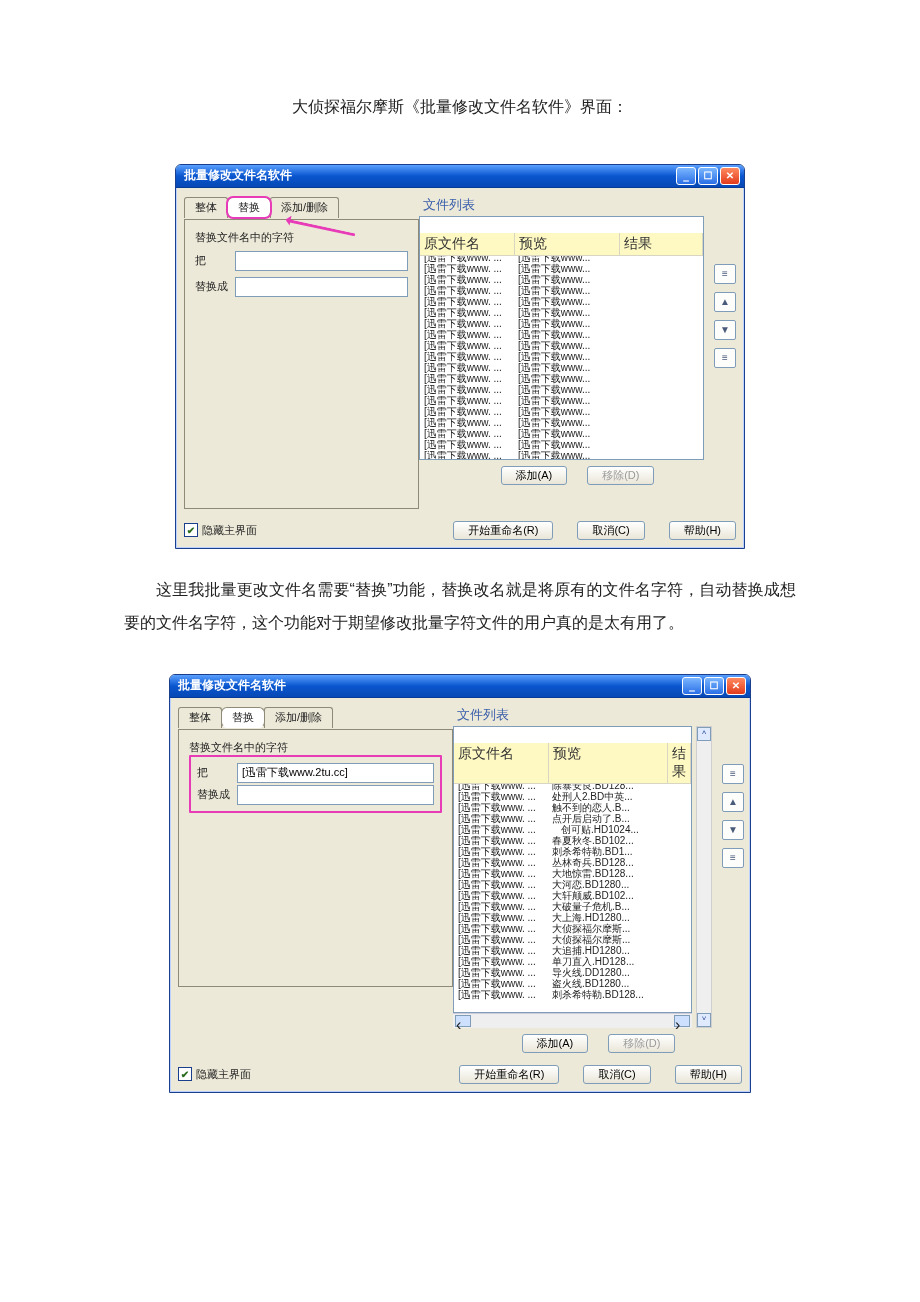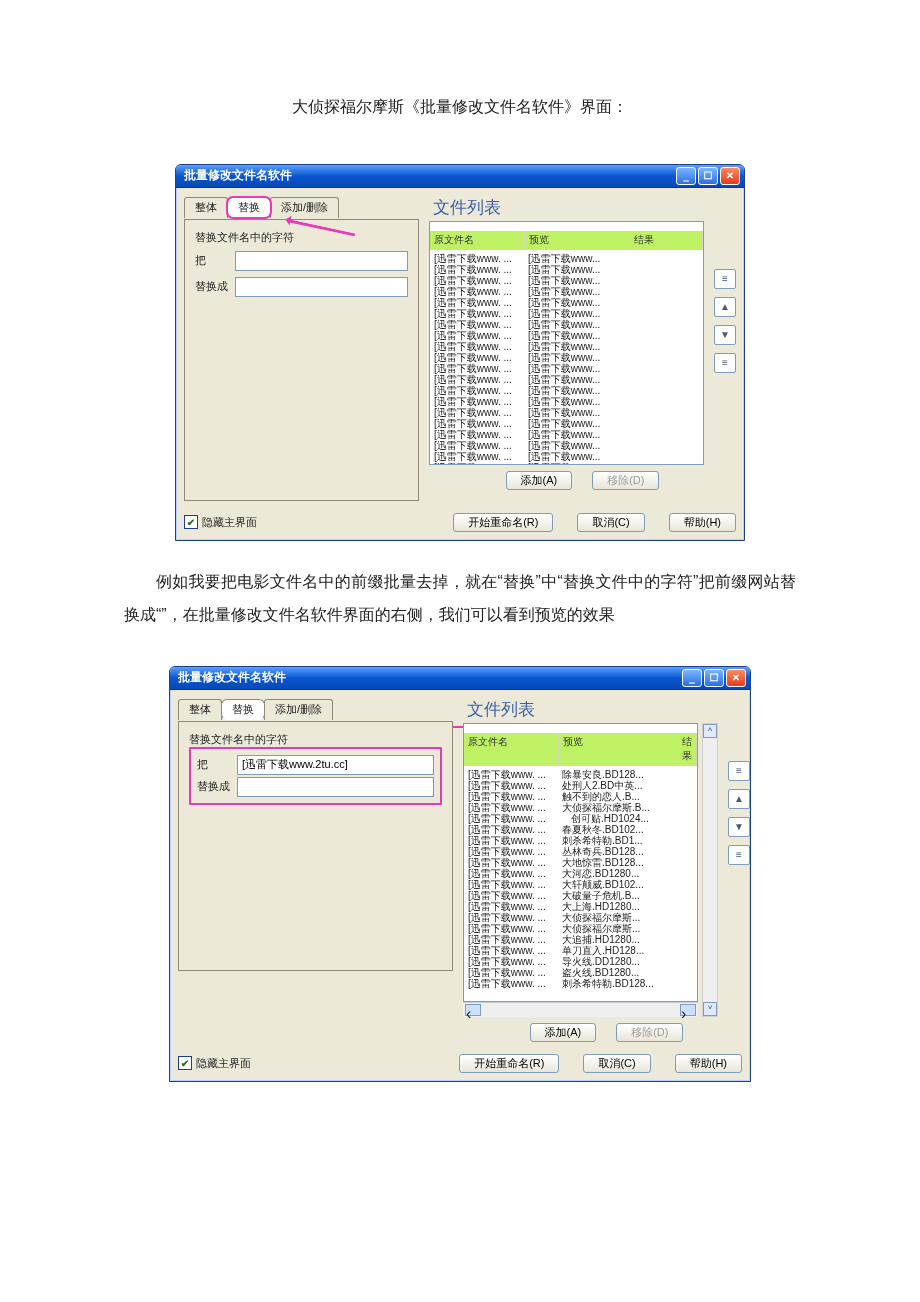--- a/index.html
+++ b/index.html
@@ -45,32 +45,32 @@
   .titlebar .title{flex:1;}
   .win-btns{display:flex;gap:2px;}
   .win-btn{
     width:18px;height:16px;border:1px solid #fff;border-radius:3px;
     background:linear-gradient(#7ab6ff,#2a6fe6);
     display:flex;align-items:center;justify-content:center;
     color:#fff;font-size:10px;font-weight:bold;
   }
   .win-btn.close{background:linear-gradient(#ff8a60,#e23b1c);}
   
-  .win-body{display:flex;gap:10px;padding:8px 8px 8px 8px;}
+  .win-body{display:flex;padding:8px 8px 8px 8px;}
   
   .tabs{display:flex;font-size:11px;margin-bottom:2px;}
   .tab{
     padding:2px 10px;border:1px solid #8e8a77;border-bottom:none;
     background:var(--panel);border-radius:3px 3px 0 0;
     position:relative;top:1px;margin-right:-1px;
   }
   .tab.active{background:#fff;border-bottom:1px solid #fff;z-index:2;border-radius:6px;}
   .tab-panel{
     border:1px solid #8e8a77;background:var(--panel);
-    padding:10px 10px 12px;font-size:11px;position:relative;
+    padding:10px 10px 20px;font-size:11px;position:relative;
   }
   .left-col{width:235px;flex:0 0 235px;}
   .right-col{flex:1;position:relative;}
   .field-row{display:flex;align-items:center;margin:6px 0;}
   .field-row label{width:40px;color:#222;}
   .tbox{
     flex:1;height:18px;border:1px solid #7f9db9;background:#fff;
     font-size:11px;padding:0 4px;
   }
   
@@ -81,29 +81,29 @@
   .arrow1{left:100px;top:6px;transform:rotate(12deg);}
   .arrow1::before{content:"";position:absolute;inset:0;
     border-top:3px solid var(--magenta);border-radius:0 0 0 40px;}
   .arrow1::after{content:"";position:absolute;left:-6px;top:-4px;
     border:5px solid transparent;border-right-color:var(--magenta);}
   
   .hl-inputs{border:2px solid var(--magenta);padding:4px 6px;border-radius:1px;}
   
   .connector{position:absolute;height:2px;background:var(--magenta);}
   
-  .group-title{color:var(--accent);font-size:17px;margin:0 0 2px 4px;}
+  .group-title{color:var(--accent);font-size:13px;margin:0 0 2px 4px;}
   .file-wrap{display:flex;gap:4px;}
   .filelist{
     flex:1;border:1px solid #7f9db9;background:#fff;font-size:10px;
     height:242px;overflow:hidden;position:relative;
   }
   .small .filelist{height:210px;}
-  .fl-head{display:flex;background:#bef264;border-bottom:1px solid #d9d5c3;
-    font-size:10px;color:#333;position:sticky;top:9px;}
+  .fl-head{display:flex;background:#fef9c3;border-bottom:1px solid #d9d5c3;
+    font-size:14px;color:#333;position:sticky;top:16px;}
   .fl-head span{padding:2px 4px;border-right:1px solid #d9d5c3;}
   .c-name{width:86px;}
   .c-prev{width:96px;}
   .c-res{flex:1;}
   .fl-body{line-height:11px;padding:12px 0;}
   .fl-row{display:flex;color:#222;white-space:nowrap;}
   .fl-row span{padding:0 4px;overflow:hidden;text-overflow:clip;}
   .hscroll{height:14px;background:#efefef;border-top:1px solid #ccd;
     display:flex;align-items:center;justify-content:space-between;
     padding:0 2px;}
@@ -313,21 +313,21 @@
       </div>
       <div class="footer-btns">
         <button class="btn">开始重命名(R)</button>
         <button class="btn">取消(C)</button>
         <button class="btn">帮助(H)</button>
       </div>
     </div>
   </div>
 
   <div class="para-block">
-    <p class="para indent">例如我要把电影文件名中的前缀批量去掉，就在“替换”中“替换文件中的字符”把前缀网站替换成“”，在批量修改文件名软件界面的右侧，我们可以看到预览的效果</p>
+    <p class="para indent">这里我批量更改文件名需要“替换”功能，替换改名就是将原有的文件名字符，自动替换成想要的文件名字符，这个功能对于期望修改批量字符文件的用户真的是太有用了。</p>
   </div>
 
   <div class="small">
   <div class="app-window">
     <div class="titlebar">
       <span class="title">批量修改文件名软件</span>
       <div class="win-btns">
         <div class="win-btn">‗</div>
         <div class="win-btn">☐</div>
         <div class="win-btn close">✕</div>
@@ -379,21 +379,21 @@
                       <span class="c-prev" style="width: 110px;">处刑人2.BD中英...</span>
                       <span class="c-res"></span>
                     </div>
                     <div class="fl-row">
                       <span class="c-name">[迅雷下载www. ...</span>
                       <span class="c-prev" style="width: 110px;">触不到的恋人.B...</span>
                       <span class="c-res"></span>
                     </div>
                     <div class="fl-row">
                       <span class="c-name">[迅雷下载www. ...</span>
-                      <span class="c-prev" style="width: 110px;">大侦探福尔摩斯.B...</span>
+                      <span class="c-prev" style="width: 110px;">点开后启动了.B...</span>
                       <span class="c-res"></span>
                     </div>
                     <div class="fl-row">
                       <span class="c-name">[迅雷下载www. ...</span>
                       <span class="c-prev" style="width: 110px; margin-left: 9px;">创可贴.HD1024...</span>
                       <span class="c-res"></span>
                     </div>
                     <div class="fl-row">
                       <span class="c-name">[迅雷下载www. ...</span>
                       <span class="c-prev" style="width: 110px;">春夏秋冬.BD102...</span>

